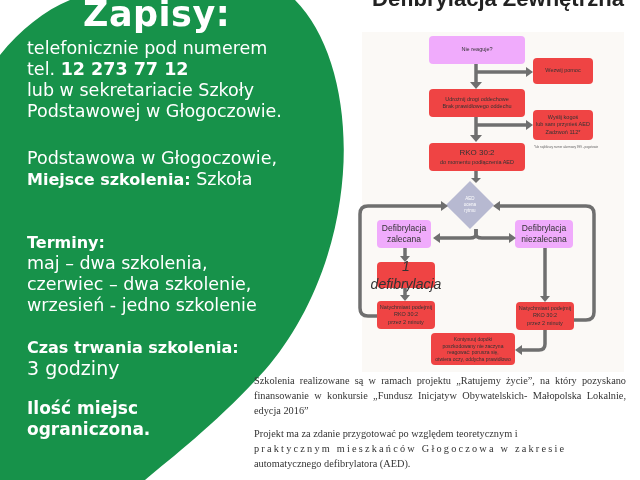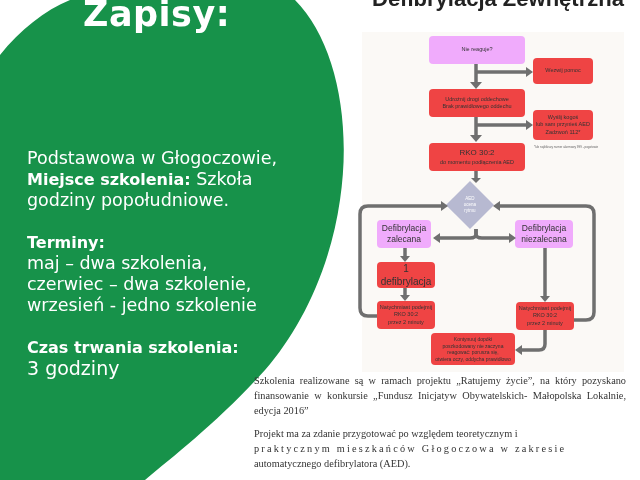--- a/index.html
+++ b/index.html
@@ -29,39 +29,48 @@
 </head>
 <body>
 
 <svg class="green-shape" viewBox="0 0 640 480" width="640" height="480">
   <path d="M 70 0 L 295 0 C 335 40, 352 120, 340 200 C 330 270, 300 330, 265 370 C 220 420, 175 455, 145 480 L 0 480 L 0 55 C 20 30, 45 10, 70 0 Z" fill="#17924a"></path>
 </svg>
 
 <div class="left">
   <div class="title">Zapisy:</div>
 
+  <div class="para" style="top:38px;">
+    <div>telefonicznie pod numerem</div>
+    <div><span>tel. </span><b>12 273 77 12</b></div>
+    <div>lub w sekretariacie Szkoły</div>
+    <div>Podstawowej w Głogoczowie.</div>
+  </div>
 
   <div class="para" style="top:148px;">
     <div>Podstawowa w Głogoczowie,</div>
     <div><span class="lbl">Miejsce szkolenia:</span><span> Szkoła</span></div>
-    <div>godziny popołudniowe.</div>
   </div>
 
   <div class="para" style="top:232px;">
     <div class="lbl">Terminy:</div>
     <div>maj – dwa szkolenia,</div>
     <div>czerwiec – dwa szkolenie,</div>
     <div>wrzesień - jedno szkolenie</div>
   </div>
 
   <div class="para" style="top:337px;">
     <div class="lbl">Czas trwania szkolenia:</div>
     <div class="big">3 godziny</div>
   </div>
 
+  <div class="para" style="top:398px;">
+    <div class="lbl" style="font-size:17px;">Ilość miejsc</div>
+    <div class="lbl" style="font-size:17px;">ograniczona.</div>
+  </div>
 </div>
 
 <div class="right-title">Defibrylacja Zewnętrzna</div>
 
 <div class="flow-bg"></div>
 
 <div class="box blue" style="left:429px;top:36px;width:96px;height:28px;">
     <span>Nie reaguje?</span>
   </div>
 <div class="box pink" style="left:533px;top:58px;width:60px;height:26px;">
@@ -105,21 +114,21 @@
       <div>zalecana</div>
     </div>
   </div>
 <div class="box blue big-text" style="left:515px;top:220px;width:58px;height:28px;font-size:8.5px;">
     <div>
       <div>Defibrylacja</div>
       <div>niezalecana</div>
     </div>
   </div>
 
-<div class="box pink big-text" style="left:377px;top:262px;width:58px;height:26px;font-size:10px;">
+<div class="box pink big-text" style="left:377px;top:262px;width:58px;height:26px;font-size:14px;font-style:italic;">
     <span>1 defibrylacja</span>
   </div>
 
 <div class="box pink" style="left:377px;top:301px;width:58px;height:28px;">
     <div>
       <div>Natychmiast podejmij</div>
       <div>RKO 30:2</div>
       <div>przez 2 minuty</div>
     </div>
   </div>

